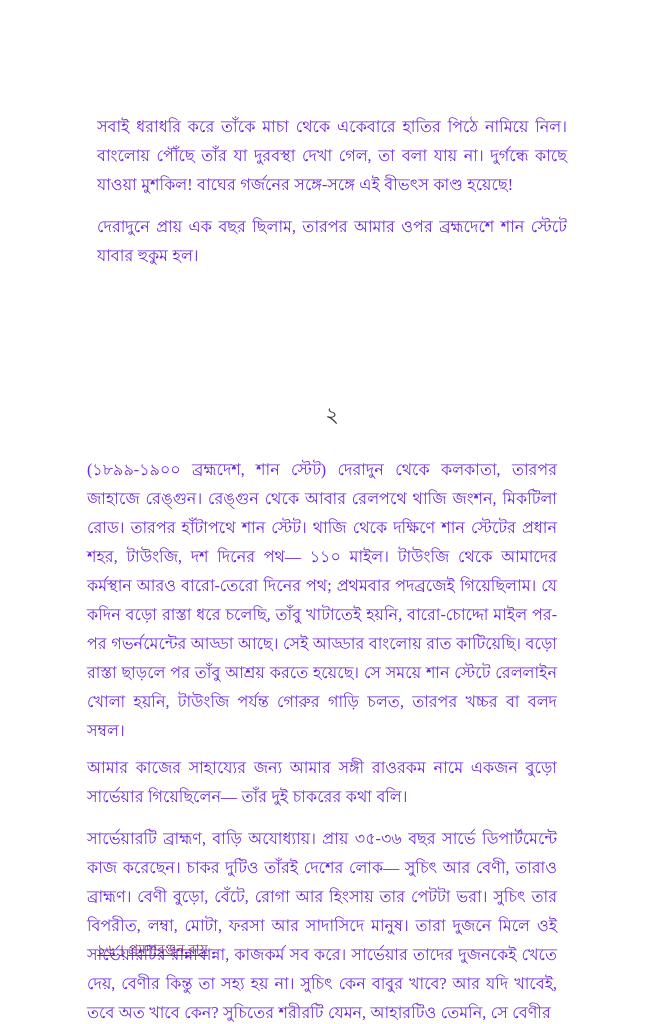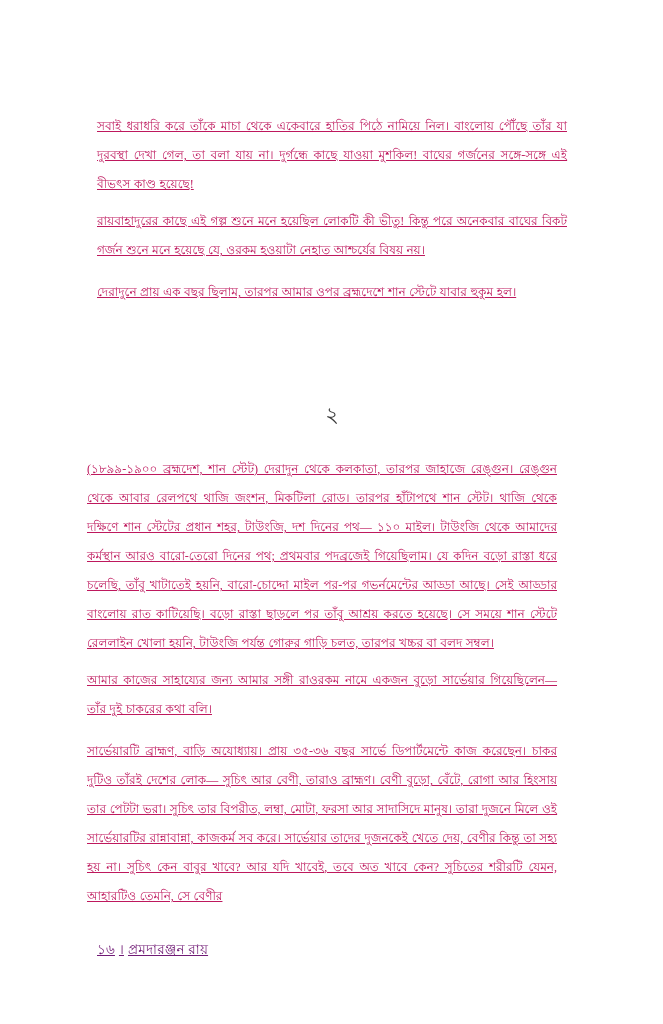--- a/index.html
+++ b/index.html
@@ -27,27 +27,26 @@
 
   .text-block {
     position: absolute;
     left: 97px;
     top: 112px;
     width: 470px;
   }
 
   .para {
     margin: 0 0 8px 0;
-    font-size: 12px;
+    font-size: 16px;
     line-height: 29px;
     text-align: justify;
     text-justify: inter-word;
     word-spacing: 0.5px;
-    color: #be185d;
-    text-decoration: underline;
+    color: #6d28d9;
   }
 
   .para:last-child {
     margin-bottom: 0;
     margin-top: 13px;
   }
 
   .chapter-mark {
     position: absolute;
     left: 97px;
@@ -83,21 +82,20 @@
     padding: 0 4px;
   }
 </style>
 </head>
 <body>
 
 <div class="page">
 
   <div class="text-block">
     <p class="para">সবাই ধরাধরি করে তাঁকে মাচা থেকে একেবারে হাতির পিঠে নামিয়ে নিল। বাংলোয় পৌঁছে তাঁর যা দুরবস্থা দেখা গেল, তা বলা যায় না। দুর্গন্ধে কাছে যাওয়া মুশকিল! বাঘের গর্জনের সঙ্গে-সঙ্গে এই বীভৎস কাণ্ড হয়েছে!</p>
-    <p class="para">রায়বাহাদুরের কাছে এই গল্প শুনে মনে হয়েছিল লোকটি কী ভীতু! কিন্তু পরে অনেকবার বাঘের বিকট গর্জন শুনে মনে হয়েছে যে, ওরকম হওয়াটা নেহাত আশ্চর্যের বিষয় নয়।</p>
     <p class="para">দেরাদুনে প্রায় এক বছর ছিলাম, তারপর আমার ওপর ব্রহ্মদেশে শান স্টেটে যাবার হুকুম হল।</p>
   </div>
 
   <div class="chapter-mark">২</div>
 
   <div class="text-block-two">
     <p class="para">(১৮৯৯-১৯০০ ব্রহ্মদেশ, শান স্টেট) দেরাদুন থেকে কলকাতা, তারপর জাহাজে রেঙ্গুন। রেঙ্গুন থেকে আবার রেলপথে থাজি জংশন, মিকটিলা রোড। তারপর হাঁটাপথে শান স্টেট। থাজি থেকে দক্ষিণে শান স্টেটের প্রধান শহর, টাউংজি, দশ দিনের পথ— ১১০ মাইল। টাউংজি থেকে আমাদের কর্মস্থান আরও বারো-তেরো দিনের পথ; প্রথমবার পদব্রজেই গিয়েছিলাম। যে কদিন বড়ো রাস্তা ধরে চলেছি, তাঁবু খাটাতেই হয়নি, বারো-চোদ্দো মাইল পর-পর গভর্নমেন্টের আড্ডা আছে। সেই আড্ডার বাংলোয় রাত কাটিয়েছি। বড়ো রাস্তা ছাড়লে পর তাঁবু আশ্রয় করতে হয়েছে। সে সময়ে শান স্টেটে রেললাইন খোলা হয়নি, টাউংজি পর্যন্ত গোরুর গাড়ি চলত, তারপর খচ্চর বা বলদ সম্বল।</p>
     <p class="para">আমার কাজের সাহায্যের জন্য আমার সঙ্গী রাওরকম নামে একজন বুড়ো সার্ভেয়ার গিয়েছিলেন— তাঁর দুই চাকরের কথা বলি।</p>
     <p class="para">সার্ভেয়ারটি ব্রাহ্মণ, বাড়ি অযোধ্যায়। প্রায় ৩৫-৩৬ বছর সার্ভে ডিপার্টমেন্টে কাজ করেছেন। চাকর দুটিও তাঁরই দেশের লোক— সুচিৎ আর বেণী, তারাও ব্রাহ্মণ। বেণী বুড়ো, বেঁটে, রোগা আর হিংসায় তার পেটটা ভরা। সুচিৎ তার বিপরীত, লম্বা, মোটা, ফরসা আর সাদাসিদে মানুষ। তারা দুজনে মিলে ওই সার্ভেয়ারটির রান্নাবান্না, কাজকর্ম সব করে। সার্ভেয়ার তাদের দুজনকেই খেতে দেয়, বেণীর কিন্তু তা সহ্য হয় না। সুচিৎ কেন বাবুর খাবে? আর যদি খাবেই, তবে অত খাবে কেন? সুচিতের শরীরটি যেমন, আহারটিও তেমনি, সে বেণীর</p>
   </div>

